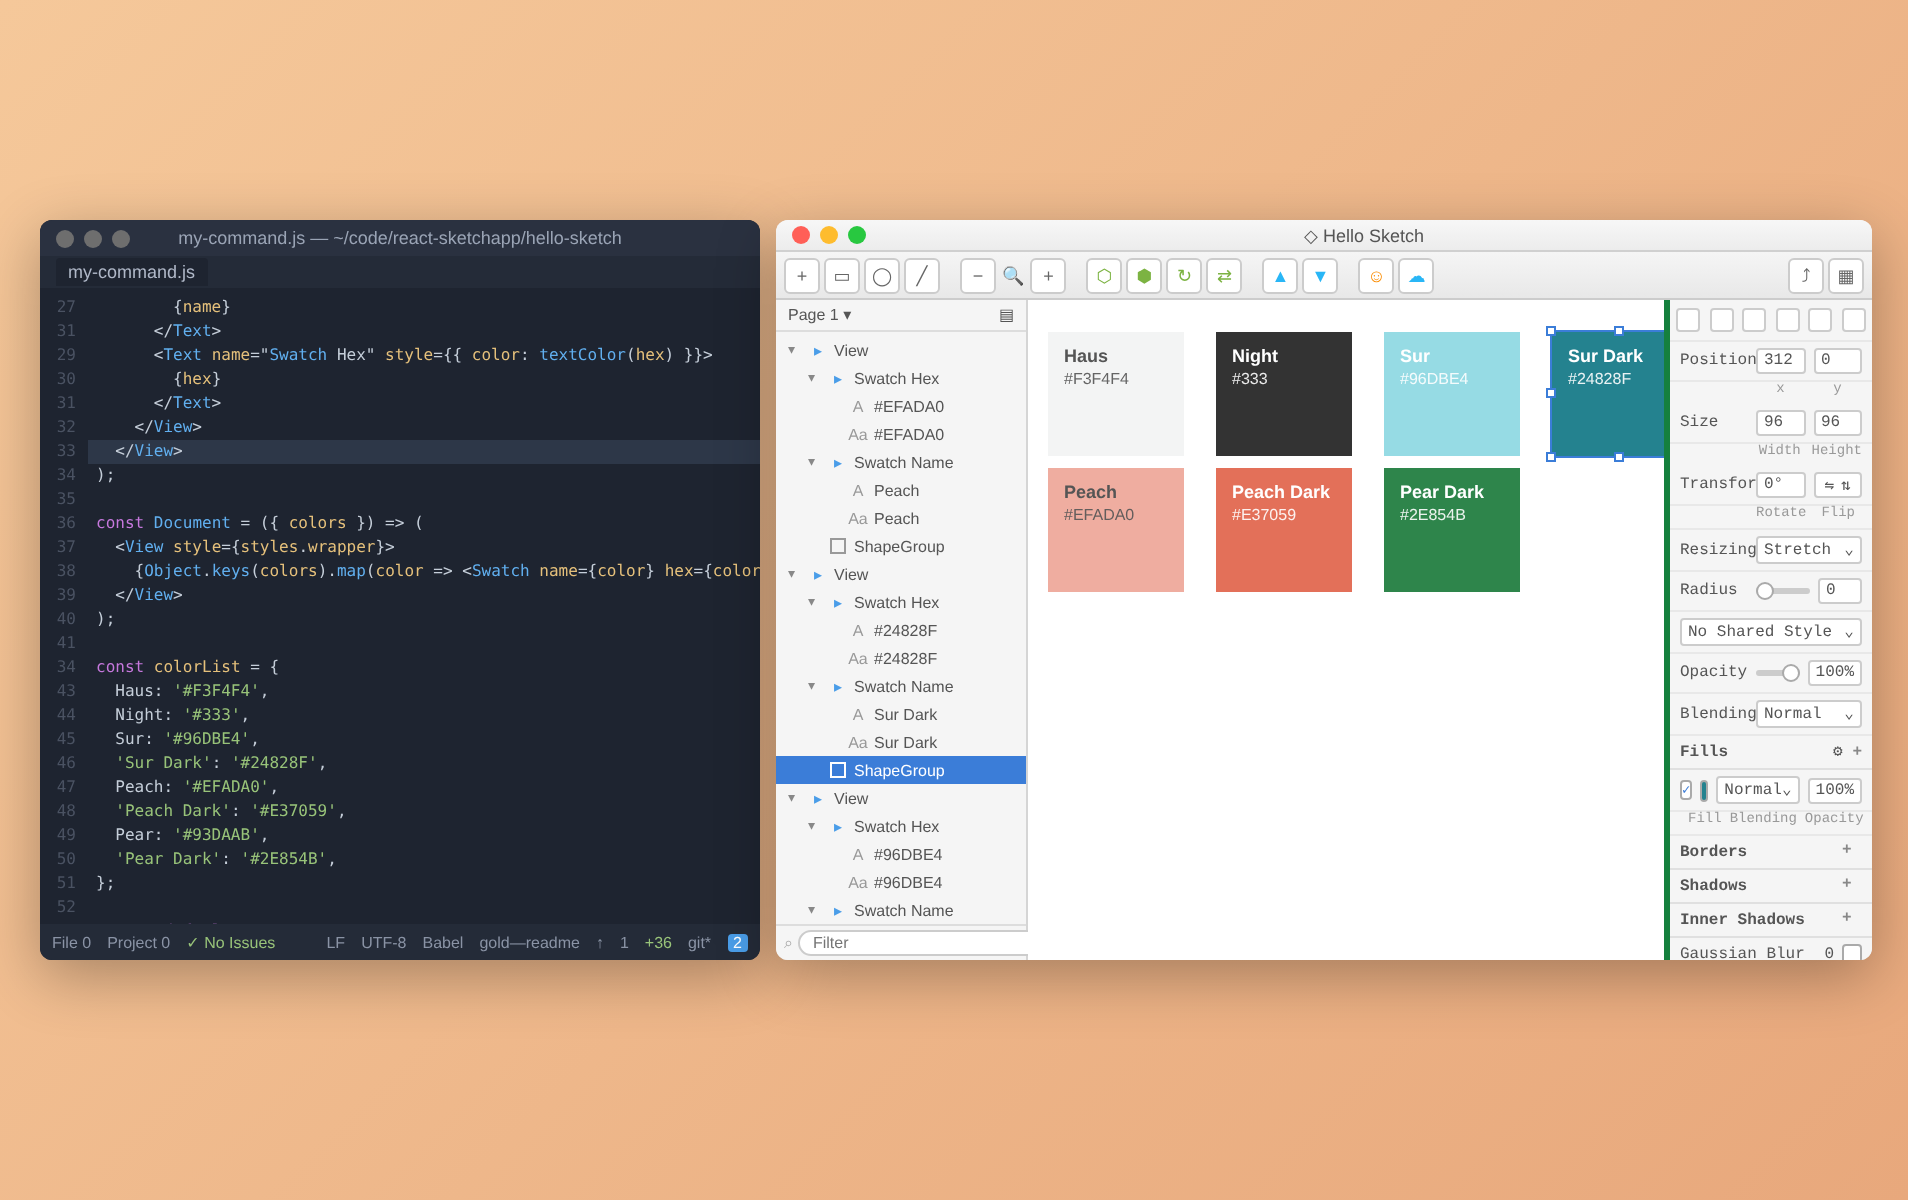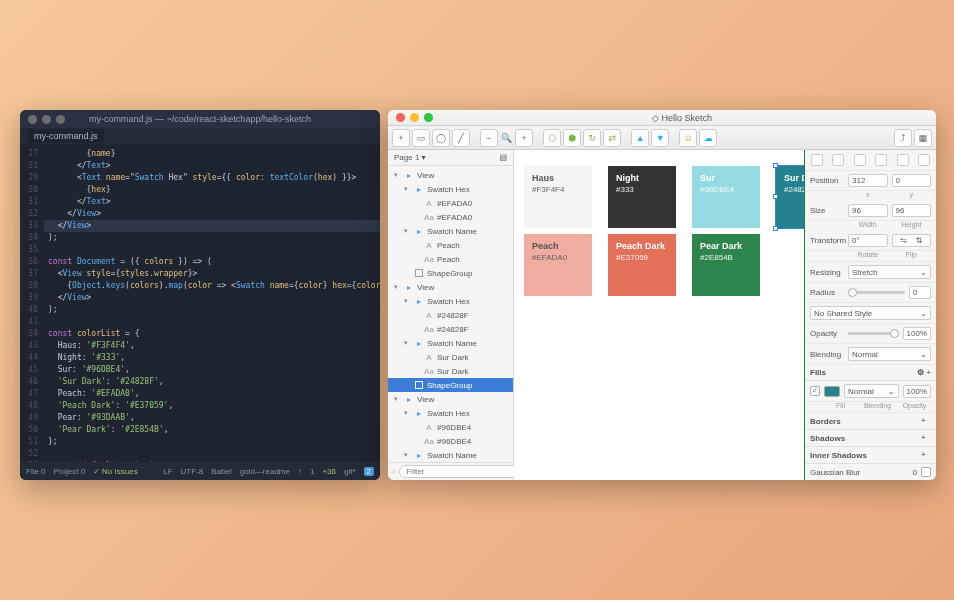--- a/index.html
+++ b/index.html
@@ -99,21 +99,21 @@
 .canvas-area{flex:1;background:#fff;padding:16px 10px;overflow:auto;}
 .swatch-grid{display:grid;grid-template-columns:repeat(4,68px);grid-template-rows:repeat(2,62px);gap:6px 16px;}
 .swatch{padding:6px 8px;color:#fff;font-size:9px;line-height:12px;position:relative;}
 .swatch.light{color:#555;}
 .swatch .sname{font-weight:600;}
 .swatch .shex{font-size:8px;opacity:0.9;}
 .swatch.selected{outline:1px solid #3b7dd8;}
 .sel-handle{position:absolute;width:5px;height:5px;background:#fff;border:1px solid #3b7dd8;}
 
 
-.inspector{width:132px;background:#f5f5f5;border-left:1px solid #15803d;font-size:8px;color:#555;overflow-y:auto;}
+.inspector{width:104px;background:#f5f5f5;border-left:3px solid #15803d;font-size:8px;color:#555;overflow-y:auto;font-family:Liberation Mono, monospace;}
 .insp-row{display:flex;align-items:center;padding:3px 5px;gap:4px;border-bottom:1px solid #e8e8e8;}
 .insp-row.align{justify-content:space-around;padding:4px 3px;}
 .align-btn{width:12px;height:12px;border:1px solid #ccc;background:#fff;border-radius:2px;}
 .insp-label{width:34px;}
 .insp-field{flex:1;height:13px;border:1px solid #ccc;background:#fff;border-radius:2px;padding:0 3px;font-size:8px;display:flex;align-items:center;}
 .insp-sub{font-size:7px;color:#999;text-align:center;flex:1;}
 .insp-section{padding:3px 5px;font-weight:600;border-bottom:1px solid #e0e0e0;display:flex;justify-content:space-between;align-items:center;}
 .insp-select{flex:1;height:14px;border:1px solid #ccc;border-radius:2px;background:#fff;font-size:8px;padding:0 3px;display:flex;align-items:center;justify-content:space-between;}
 .slider-track{flex:1;height:3px;background:#ccc;border-radius:2px;position:relative;}
 .slider-thumb{position:absolute;right:0;top:-3px;width:9px;height:9px;background:#fff;border:1px solid #aaa;border-radius:50%;}

